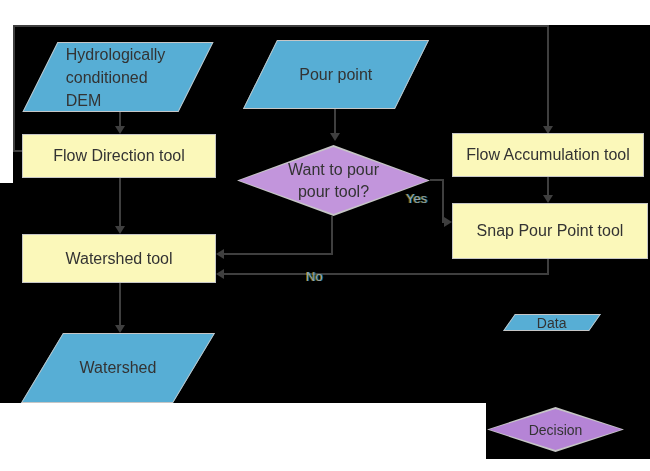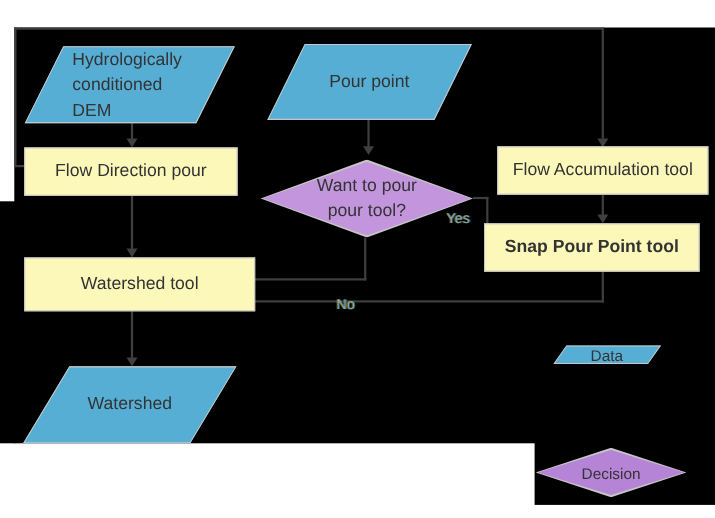--- a/index.html
+++ b/index.html
@@ -94,43 +94,43 @@
       <div>conditioned</div>
       <div>DEM</div>
     </div>
   </div>
 
   <div class="shape para" style="left:260px;top:40px;width:152px;height:69px;transform:skewX(-26.3deg);">
     <div class="unskew" style="transform:skewX(26.3deg);text-align:center;">Pour point</div>
   </div>
 
   <div class="shape proc" style="left:22px;top:134px;width:194px;height:44px;">
-    <span>Flow Direction pour</span>
+    <span>Flow Direction tool</span>
   </div>
 
   <div class="shape proc" style="left:452px;top:133px;width:192px;height:44px;">
     <span>Flow Accumulation tool</span>
   </div>
 
-  <div class="shape proc" style="left:440px;top:203px;width:196px;height:44px;font-weight:bold;">
+  <div class="shape proc" style="left:452px;top:203px;width:196px;height:56px;">
     <span>Snap Pour Point tool</span>
   </div>
 
   <div class="diamond" style="left:237px;top:145px;width:193px;height:71px;">
     <div class="dia-outline"></div>
     <div class="dia-fill" style="background:var(--decision-fill,#c295dc);"></div>
     <div class="dia-label">
       <div>
         <div>Want to pour</div>
         <div>pour tool?</div>
       </div>
     </div>
   </div>
 
-  <div class="shape proc" style="left:22px;top:234px;width:210px;height:49px;">
+  <div class="shape proc" style="left:22px;top:234px;width:194px;height:49px;">
     <span>Watershed tool</span>
   </div>
 
   <div class="shape para" style="left:42px;top:333px;width:152px;height:70px;transform:skewX(-31deg);">
     <div class="unskew" style="transform:skewX(31deg);text-align:center;">Watershed</div>
   </div>
 
   <div class="edge-label" style="left:406px;top:155px;margin-top:36px;">Yes</div>
   <div class="edge-label" style="left:306px;top:221px;margin-top:48px;">No</div>
 

